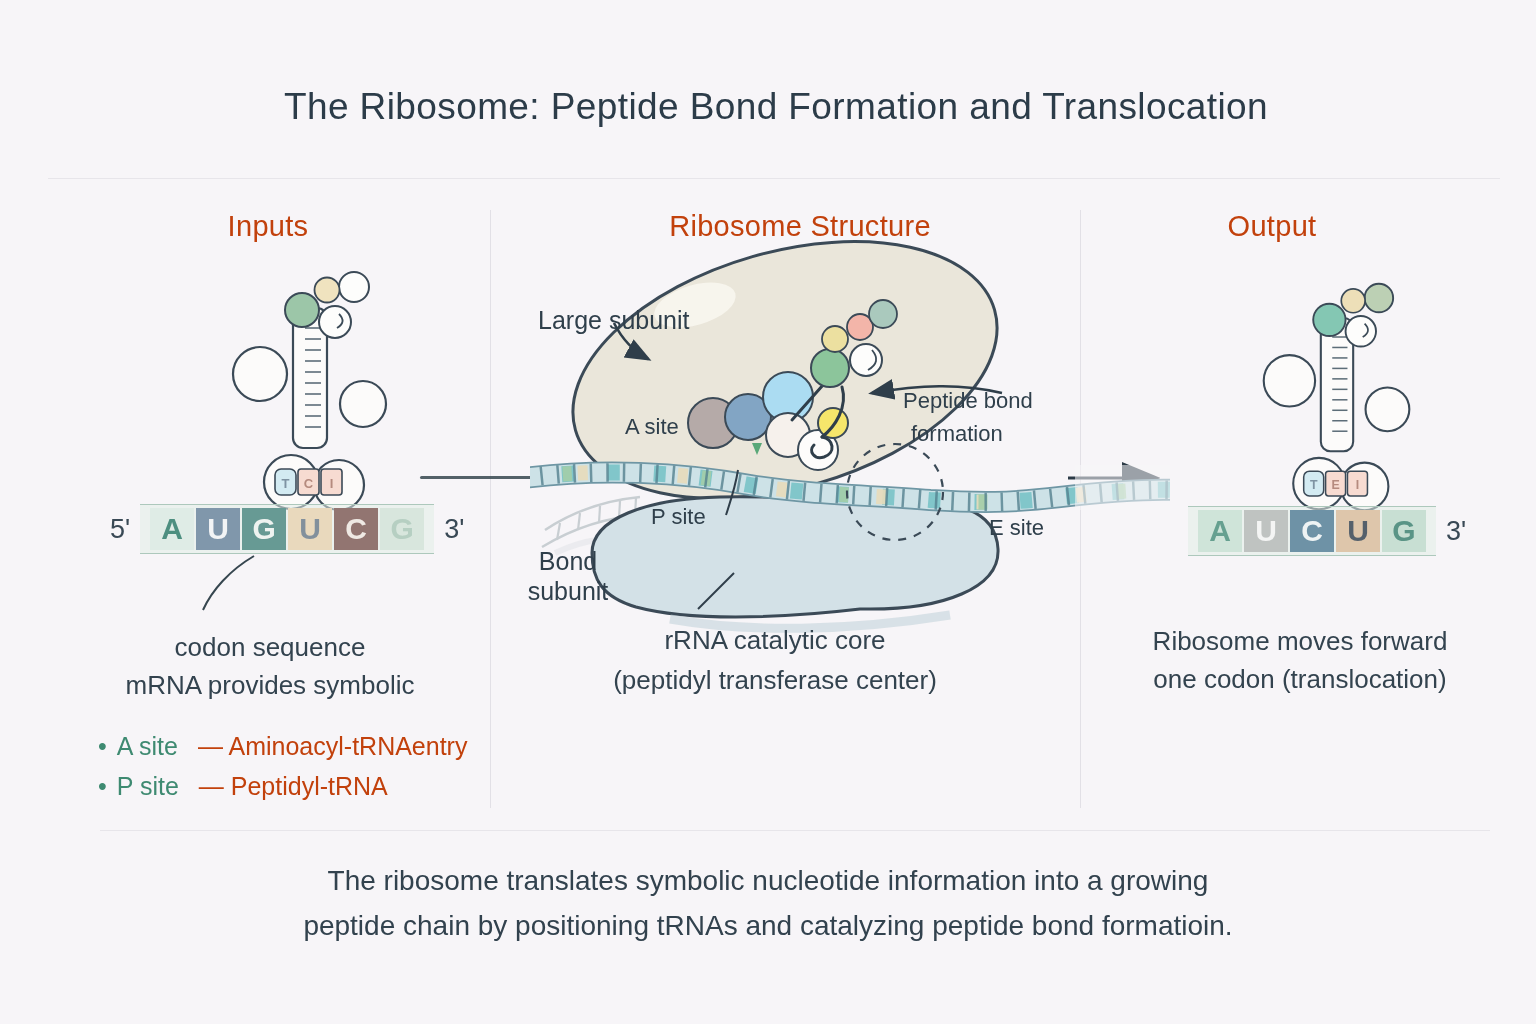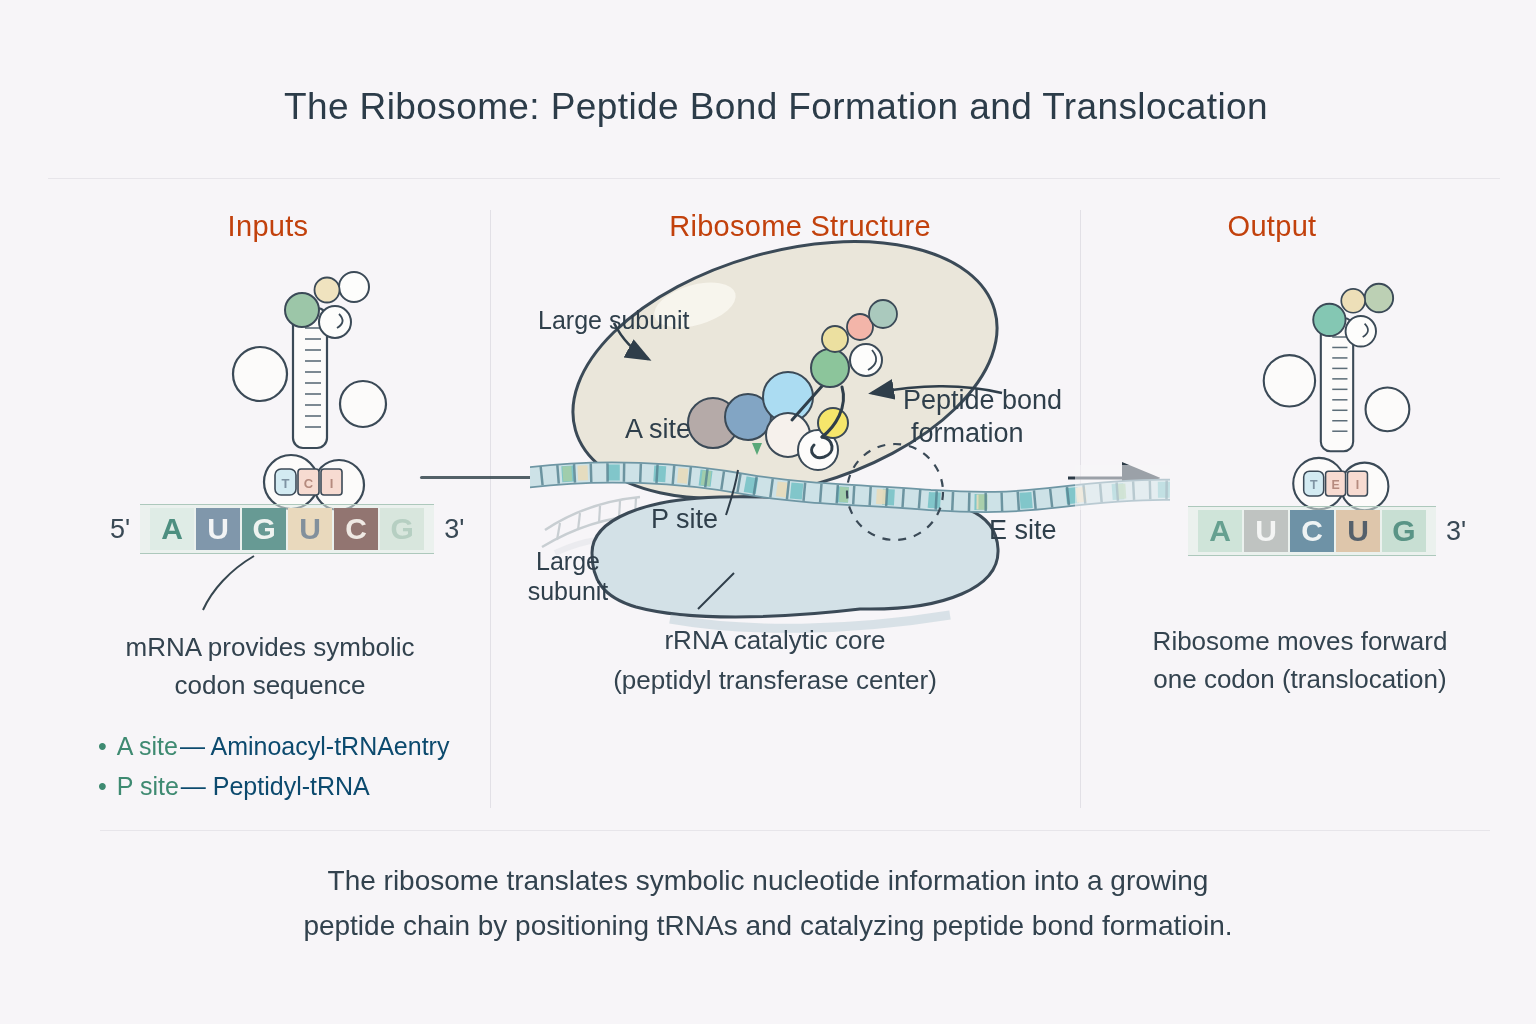--- a/index.html
+++ b/index.html
@@ -12,29 +12,29 @@
   .abs{position:absolute;}
   .page-title{
     left:0;top:86px;width:1536px;text-align:center;
     font-size:37px;letter-spacing:.4px;color:#2c3c49;font-weight:400;padding-left:8px;
   }
   .hr{background:#e7e5ea;height:1px;}
   .vr{background:#e2e0e6;width:1px;}
   .col-header{
     font-size:29px;color:#c2410c;text-align:center;letter-spacing:.3px;font-weight:400;
   }
-  .diagram-label{font-size:27px;color:#2f3f4b;z-index:5;}
+  .diagram-label{font-size:22px;color:#2f3f4b;z-index:5;}
   .diagram-label.small{font-size:25px;}
   .caption{
     text-align:center;font-size:26px;line-height:38px;color:#33434f;z-index:5;
   }
   .bullets{font-size:25px;line-height:40px;z-index:5;}
   .bullet .dot{color:#3e8a71;margin-right:10px;}
   .bullet .term{color:#3e8a71;}
-  .bullet .rest{color:#0c4a6e;margin-left:2px;}
+  .bullet .rest{color:#c2410c;margin-left:20px;}
   .footer-text{
     left:118px;top:858px;width:1300px;text-align:center;
     font-size:28px;line-height:45px;color:#32424e;
   }
   .mrna-strip{display:flex;align-items:center;gap:10px;z-index:6;}
   .prime{font-size:27px;color:#394955;font-weight:500;}
   .nt-band{
     display:flex;align-items:center;gap:2px;padding:3px 10px;
     background:rgba(225,237,229,.55);
     border-top:1.5px solid #adc8bc;border-bottom:1.5px solid #adc8bc;
@@ -111,22 +111,22 @@
       <span class="nt" style="background-color: rgb(216, 230, 221); color: rgb(182, 207, 194);">G</span>
     </div>
     <span class="prime">3'</span>
   </div>
 
   <svg class="abs" style="left:196px;top:552px;" width="64" height="62" viewBox="0 0 64 62">
     <path d="M 58,4 C 34,18 16,38 7,58" fill="none" stroke="#36464f" stroke-width="2"></path>
   </svg>
 
   <div class="abs caption" style="left:75px;top:628px;width:390px;">
+    <div>codon sequence</div>
     <div>mRNA provides symbolic</div>
-    <div>codon sequence</div>
   </div>
   <div class="abs bullets" style="left:98px;top:726px;">
     <div class="bullet">
       <span class="dot">•</span><span class="term">A site</span><span class="rest">— Aminoacyl-tRNAentry</span>
     </div>
     <div class="bullet">
       <span class="dot">•</span><span class="term">P site</span><span class="rest">— Peptidyl-tRNA</span>
     </div>
   </div>
 
@@ -198,21 +198,21 @@
     <path d="M 472,158 C 430,148 390,150 342,158" fill="none" stroke="#2f3e4a" stroke-width="2.6" marker-end="url(#ah)"></path>
     <path d="M 196,280 C 202,262 206,248 208,235" fill="none" stroke="#2f3e4a" stroke-width="2"></path>
     <path d="M 168,374 L 204,338" fill="none" stroke="#2f3e4a" stroke-width="2"></path>
   </svg>
 
   <div class="abs diagram-label small" style="left:538px;top:270px;margin-top:36px;">Large subunit</div>
   <div class="abs diagram-label" style="left:625px;top:414px;">A site</div>
   <div class="abs diagram-label" style="left:651px;top:504px;">P site</div>
   <div class="abs diagram-label" style="left:989px;top:515px;">E site</div>
   <div class="abs diagram-label small" style="left:520px;top:546px;width:96px;text-align:center;line-height:30px;">
-    <div>Large</div>
+    <div>Bond</div>
     <div>subunit</div>
   </div>
   <div class="abs diagram-label" style="left:903px;top:384px;line-height:33px;">
     <div>Peptide bond</div>
     <div style="margin-left:8px;">formation</div>
   </div>
 
   <div class="abs caption" style="left:545px;top:620px;width:460px;line-height:40px;">
     <div>rRNA catalytic core</div>
     <div>(peptidyl transferase center)</div>

